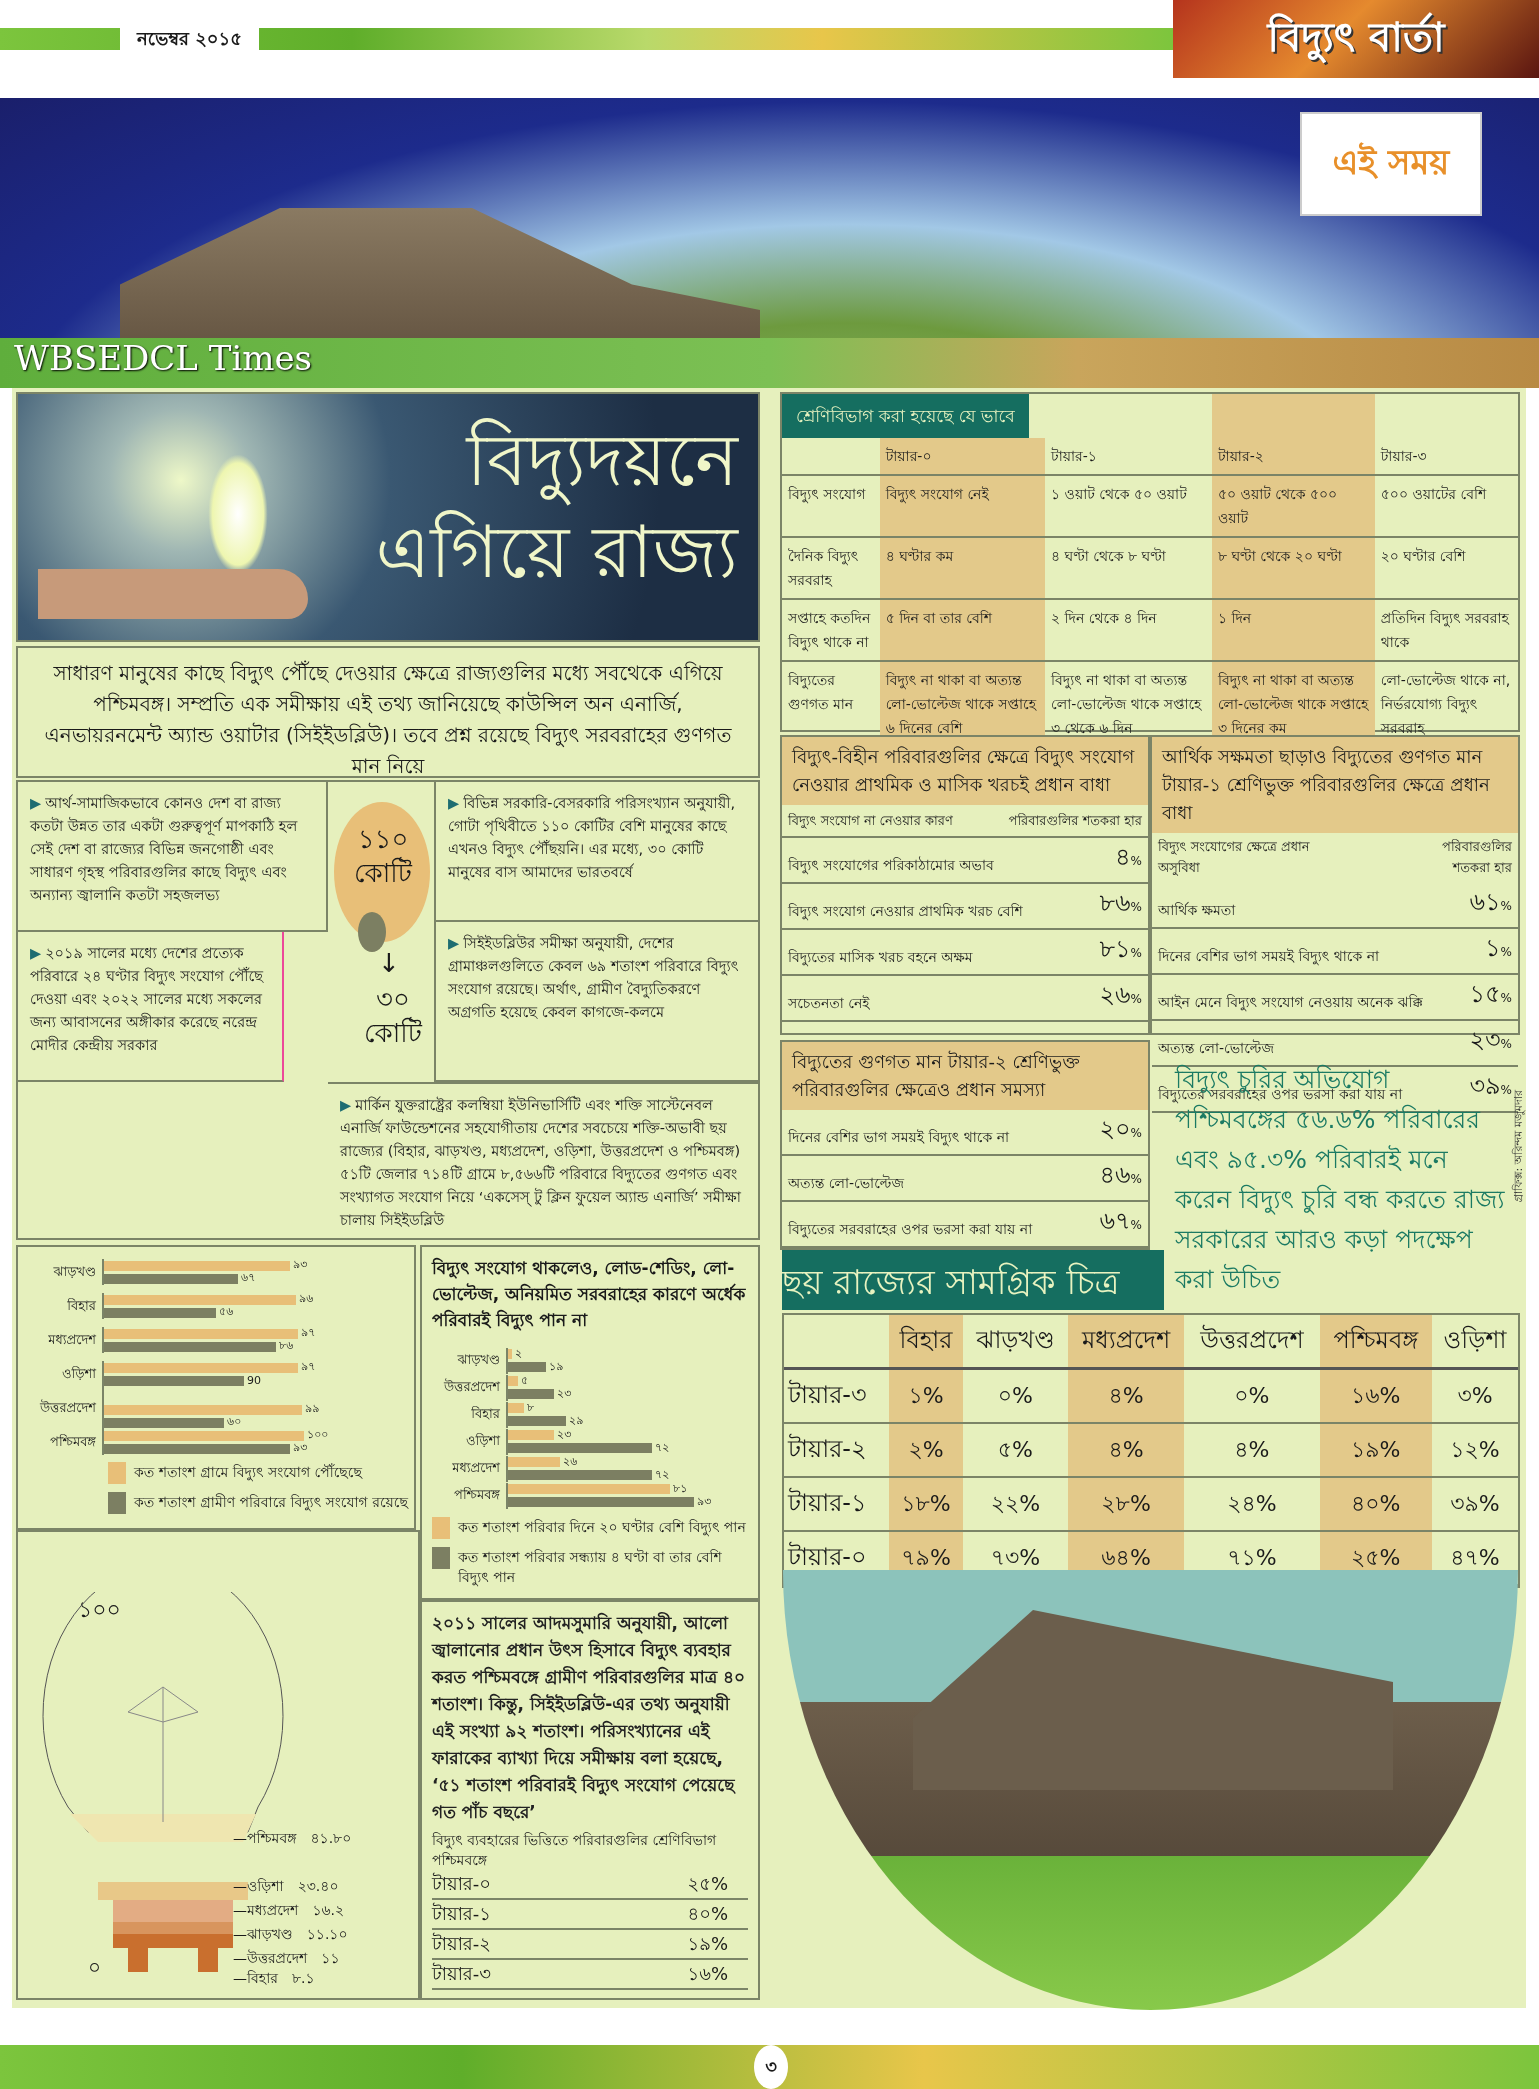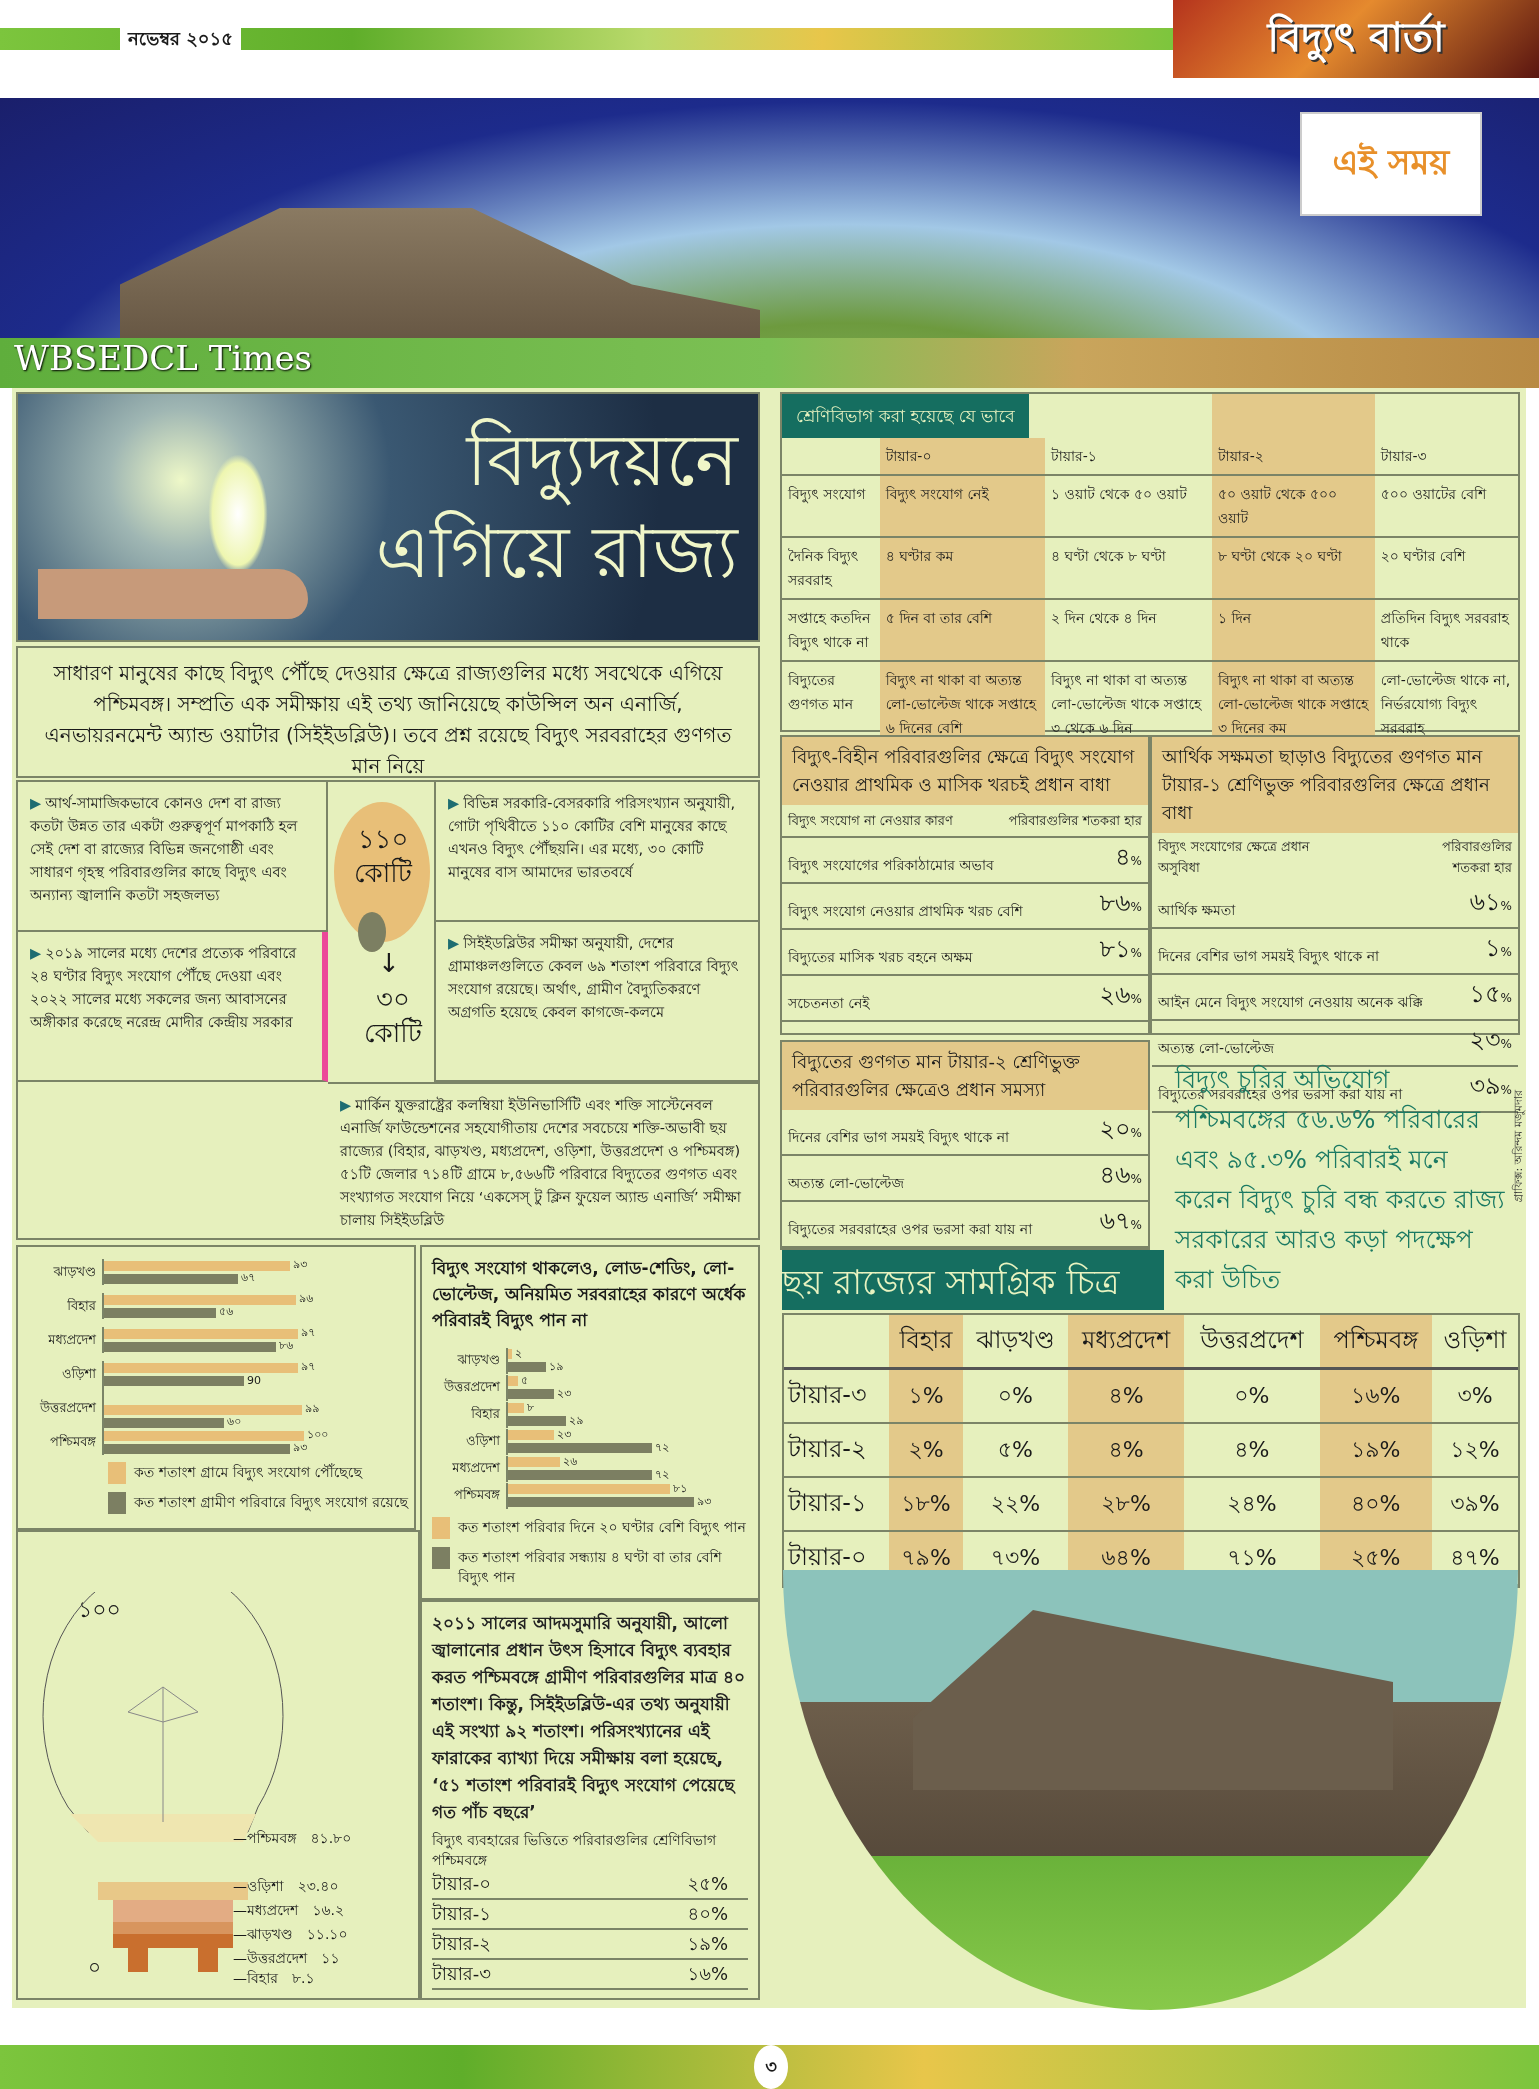--- a/index.html
+++ b/index.html
@@ -1,19 +1,19 @@
 <!DOCTYPE html>
 <html><head>
 <meta charset="utf-8">
 <style>
 *{box-sizing:border-box;margin:0;padding:0}
 body{width:1539px;height:2089px;background:#fff;font-family:"DejaVu Sans",sans-serif;color:#1a1a1a;position:relative;overflow:hidden}
 .abs{position:absolute}
 .topband{left:0;top:28px;width:1175px;height:22px;background:linear-gradient(90deg,#7cc53d,#5fae2a 30%,#b9d96a 55%,#e8c64a 70%,#7cc53d 100%)}
-.date{left:120px;top:24px;height:30px;padding:0 8px;background:#fff;font-size:18px;font-weight:bold;line-height:30px}
+.date{left:120px;top:24px;height:30px;padding:0 17px;background:#fff;font-size:18px;font-weight:bold;line-height:30px}
 .mast{left:1173px;top:0;width:366px;height:78px;background:linear-gradient(135deg,#b5341d,#e58a2e 45%,#5a1510);display:flex;align-items:center;justify-content:center;color:#fff;font-size:40px;font-weight:bold;text-shadow:2px 2px 0 #333}
 .banner{left:0;top:98px;width:1539px;height:290px;background:radial-gradient(ellipse at 55% 120%,#8fbf6a 0,#6d9a3e 25%,#a2c8e6 45%,#1d2b8c 70%,#1a1f6b 100%);overflow:hidden}
 .banner .hut{left:120px;top:110px;width:640px;height:170px;background:linear-gradient(180deg,#8a7a62,#5d4d3b);clip-path:polygon(0 45%,25% 0,55% 0,80% 45%,100% 60%,100% 100%,0 100%)}
 .banner .field{left:0;top:240px;width:1539px;height:50px;background:linear-gradient(90deg,#5fae3c,#7cc054 50%,#c9a55c 70%,#b88a44)}
 .logo2{left:1300px;top:112px;width:182px;height:104px;background:#fff;border:2px solid #ccc;display:flex;align-items:center;justify-content:center;font-size:34px;font-weight:bold;color:#1a1a1a}
 .logo2 span{color:#e8902a}
 .wbtimes{left:14px;top:338px;color:#fff;font-family:"DejaVu Serif",serif;font-size:34px;text-shadow:1px 1px 2px #000}
 .page{left:12px;top:388px;width:1514px;height:1620px;background:#e6f0bd}
 .box{border:2px solid #7b8467}
 .hero{left:16px;top:392px;width:744px;height:250px;background:radial-gradient(circle at 22% 35%,#eef8c8 0,#9fb6b3 12%,#3a5872 35%,#1d2e44 80%)}
@@ -83,21 +83,21 @@
   <div class="abs title">
     <div>বিদ্যুদয়নে</div>
     <div>এগিয়ে রাজ্য</div>
   </div>
 </div>
 
 <div class="abs intro box">সাধারণ মানুষের কাছে বিদ্যুৎ পৌঁছে দেওয়ার ক্ষেত্রে রাজ্যগুলির মধ্যে সবথেকে এগিয়ে পশ্চিমবঙ্গ। সম্প্রতি এক সমীক্ষায় এই তথ্য জানিয়েছে কাউন্সিল অন এনার্জি, এনভায়রনমেন্ট অ্যান্ড ওয়াটার (সিইইডব্লিউ)। তবে প্রশ্ন রয়েছে বিদ্যুৎ সরবরাহের গুণগত মান নিয়ে</div>
 
 <div class="abs box" style="left:16px;top:780px;width:744px;height:460px">
   <div class="cell" style="left:0;top:0;width:310px;height:150px;border-right:2px solid #7b8467;border-bottom:2px solid #7b8467"><span class="tri">▶</span><span>আর্থ-সামাজিকভাবে কোনও দেশ বা রাজ্য কতটা উন্নত তার একটা গুরুত্বপূর্ণ মাপকাঠি হল সেই দেশ বা রাজ্যের বিভিন্ন জনগোষ্ঠী এবং সাধারণ গৃহস্থ পরিবারগুলির কাছে বিদ্যুৎ এবং অন্যান্য জ্বালানি কতটা সহজলভ্য</span></div>
-  <div class="cell" style="left:0;top:150px;width:310px;height:150px;border-right:6px solid #ec4899;border-bottom:2px solid #7b8467"><span class="tri">▶</span><span>২০১৯ সালের মধ্যে দেশের প্রত্যেক পরিবারে ২৪ ঘণ্টার বিদ্যুৎ সংযোগ পৌঁছে দেওয়া এবং ২০২২ সালের মধ্যে সকলের জন্য আবাসনের অঙ্গীকার করেছে নরেন্দ্র মোদীর কেন্দ্রীয় সরকার</span></div>
+  <div class="cell" style="left:0;top:150px;width:266px;height:150px;border-right:2px solid #ec4899;border-bottom:2px solid #7b8467"><span class="tri">▶</span><span>২০১৯ সালের মধ্যে দেশের প্রত্যেক পরিবারে ২৪ ঘণ্টার বিদ্যুৎ সংযোগ পৌঁছে দেওয়া এবং ২০২২ সালের মধ্যে সকলের জন্য আবাসনের অঙ্গীকার করেছে নরেন্দ্র মোদীর কেন্দ্রীয় সরকার</span></div>
   <div class="cell" style="left:310px;top:0;width:106px;height:300px">
     <div class="orange" style="left:6px;top:20px;width:96px;height:140px"></div>
     <div class="orange" style="left:30px;top:130px;width:28px;height:40px;background:#7c7f62"></div>
     <div style="position:absolute;left:20px;top:40px;width:70px;text-align:center;font-size:26px;line-height:34px">
         <div>১১০</div>
         <div>কোটি</div>
       </div>
     <div style="position:absolute;left:50px;top:170px;font-size:26px">↓</div>
     <div style="position:absolute;left:20px;top:200px;width:90px;text-align:center;font-size:26px;line-height:34px">
         <div>৩০</div>

